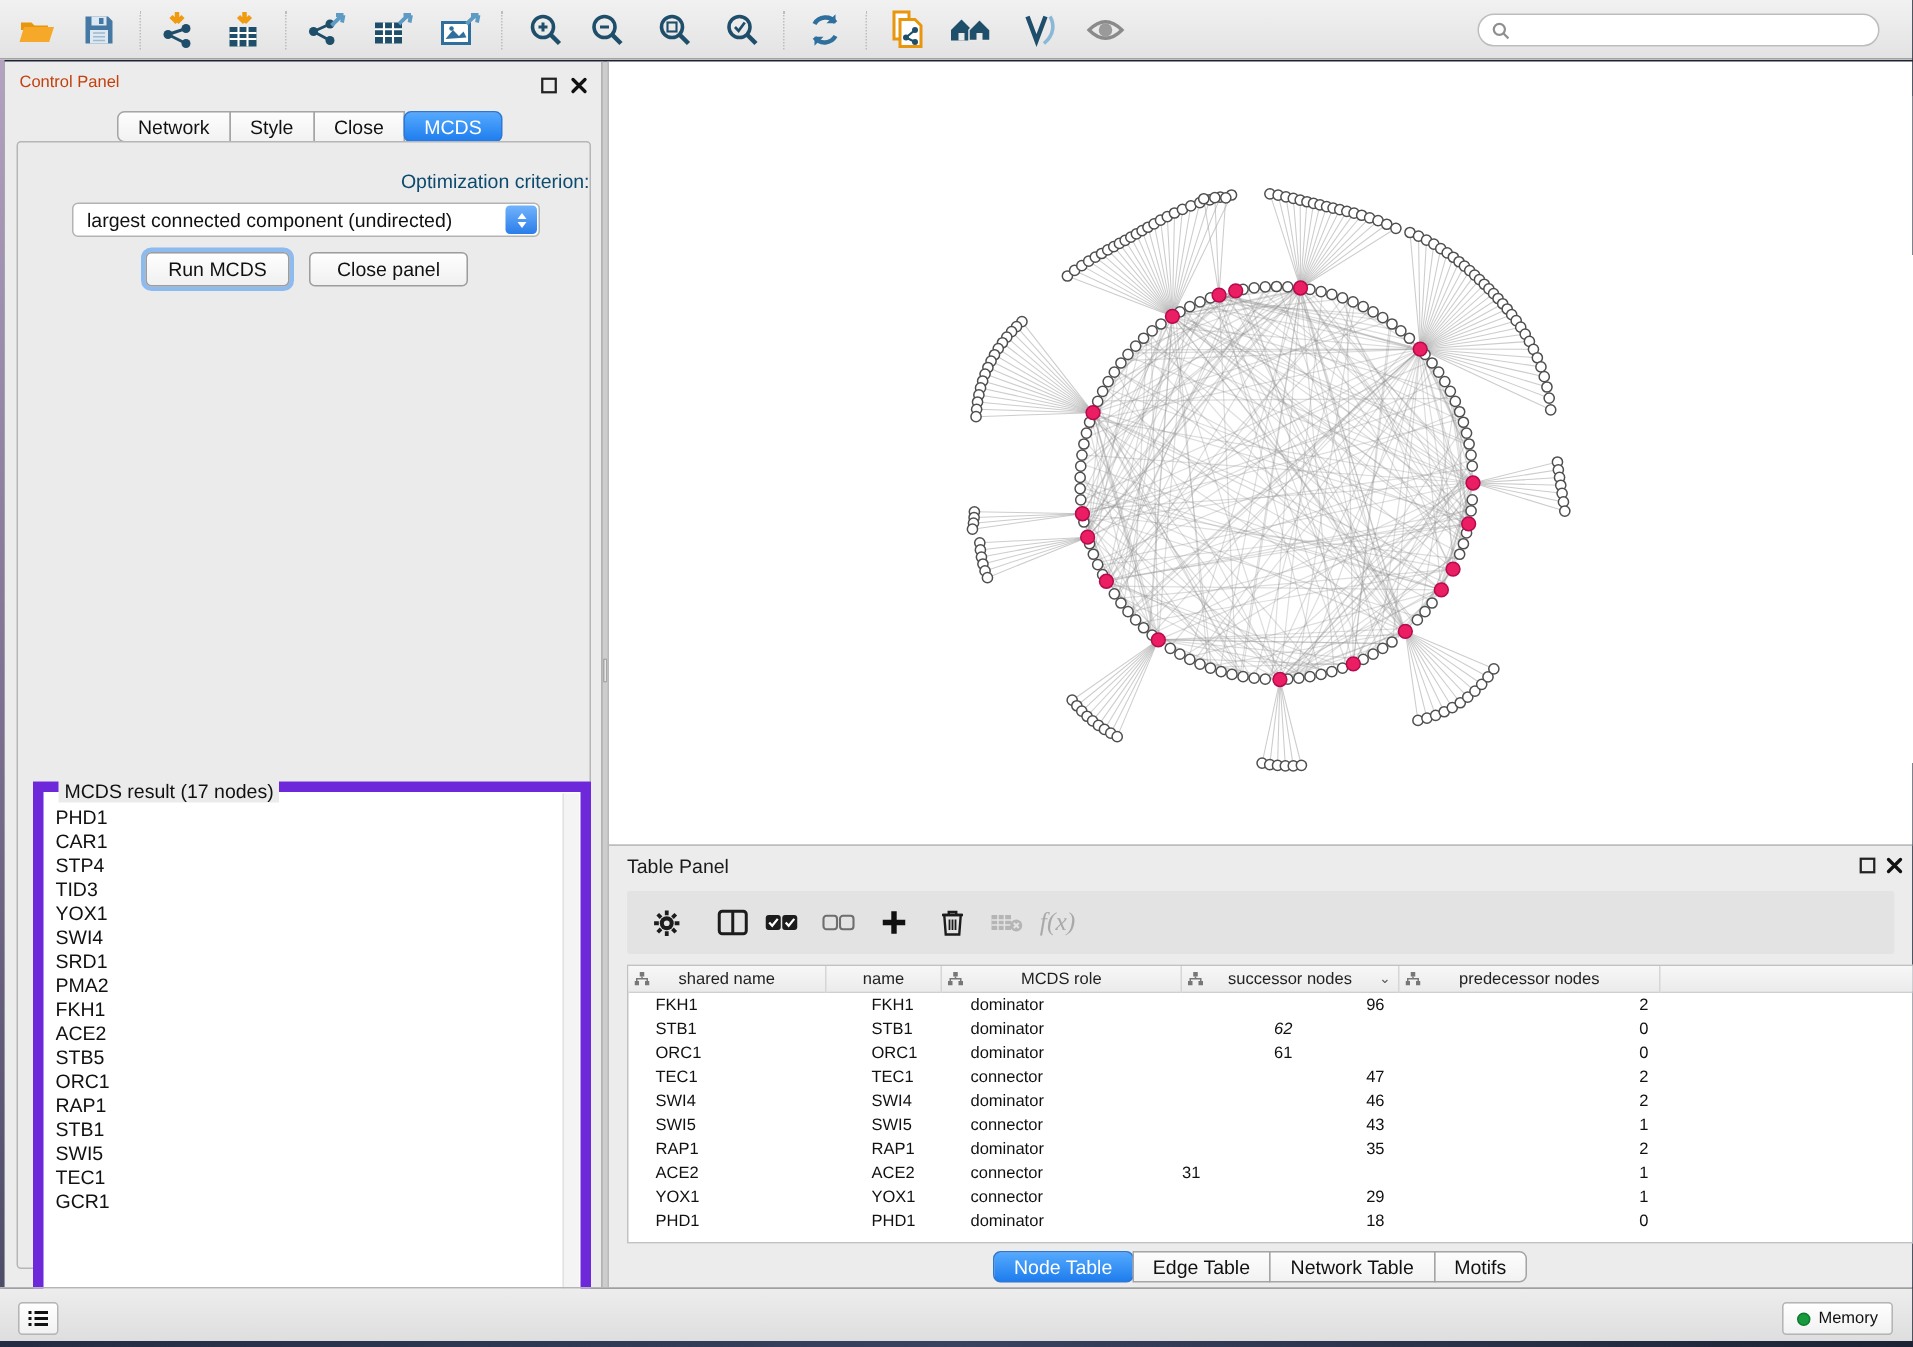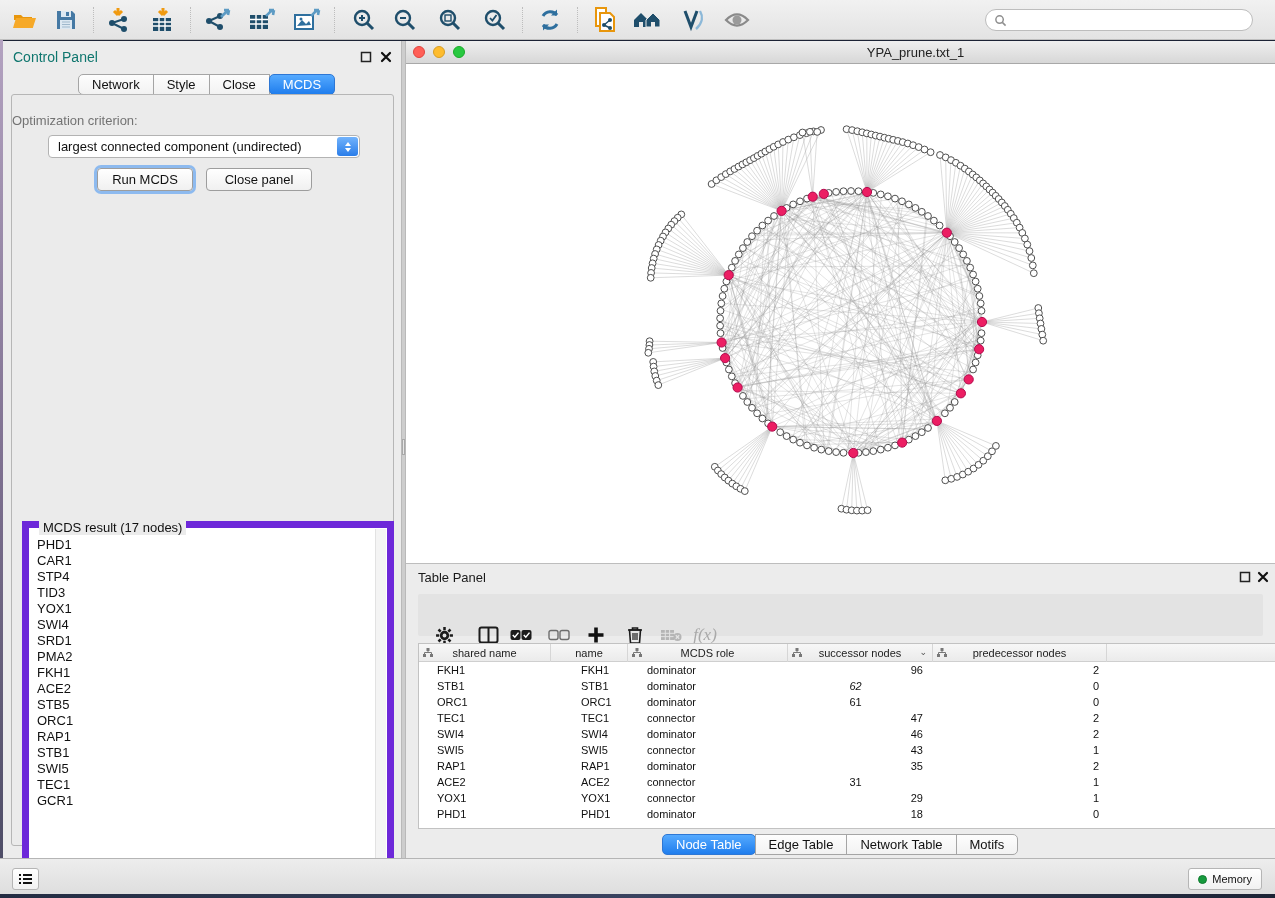--- a/index.html
+++ b/index.html
@@ -16,32 +16,32 @@
   #search-box { position:absolute; right:22px; top:9px; width:268px; height:22px; background:#fff;
     border:1px solid #bdbdbd; border-radius:12px; display:flex; align-items:center; padding-left:8px; }
   #search-box input { border:none; outline:none; flex:1; font-size:12px; background:transparent; }
 
   
   #wall-left { left:0; top:40px; width:3px; height:854px; background:linear-gradient(#b3a2c0,#7e7090,#4a4a63); }
   #wall-bottom { left:0; top:894px; width:1275px; height:4px; background:linear-gradient(90deg,#232c42,#3a4360,#1c2335); }
 
   
   #control-panel { left:3px; top:41px; width:398px; height:817px; background:#ececec; }
-  #cp-title { position:absolute; left:10px; top:8px; font-size:14px; color:#0f766e; }
+  #cp-title { position:absolute; left:10px; top:8px; font-size:11px; color:#c2410c; }
   .mini-ic { position:absolute; top:10px; width:12px; height:12px; }
   .tabs { position:absolute; display:flex; }
   #cp-tabs { left:75px; top:33px; }
   .tab { height:21px; padding:0 13px; font-size:13px; color:#111; background:linear-gradient(#fdfdfd,#f2f2f2);
     border:1px solid #a5a5a5; margin-left:-1px; display:flex; align-items:center; cursor:default; }
   .tab:first-child { border-radius:5px 0 0 5px; margin-left:0; }
   .tab:last-child { border-radius:0 5px 5px 0; }
   .tab.sel { background:linear-gradient(#55aaff,#1f7ded); color:#fff; border-color:#2e77d4; border-radius:5px; }
   #cp-box { position:absolute; left:8px; top:53px; width:383px; height:752px;
     background:#ebebeb; border:1px solid #b6b6b6; border-radius:3px; }
-  #opt-label { position:absolute; left:0; right:0; top:18px; text-align:left; font-size:13px; color:#737373; }
+  #opt-label { position:absolute; left:0; right:0; top:18px; text-align:right; font-size:13px; color:#0c4a6e; }
   #opt-select { position:absolute; left:36px; top:40px; width:312px; height:23px; background:#fff;
     border:1px solid #b3b3b3; border-radius:4px; font-size:13px; color:#111;
     display:flex; align-items:center; padding-left:9px; }
   #opt-stepper { position:absolute; right:1px; top:1px; width:21px; height:19px; border-radius:3px;
     background:linear-gradient(#72b3fc,#2a7de9); display:flex; flex-direction:column; align-items:center; justify-content:center; gap:2px; }
   .tri-up { width:0; height:0; border-left:3.5px solid transparent; border-right:3.5px solid transparent; border-bottom:4px solid #fff; }
   .tri-dn { width:0; height:0; border-left:3.5px solid transparent; border-right:3.5px solid transparent; border-top:4px solid #fff; }
   .cp-btn { position:absolute; top:73px; height:23px; background:linear-gradient(#ffffff,#f0f0f0);
     border:1px solid #9d9d9d; border-radius:4px; font-size:13px; color:#111; font-family:inherit; }
   #run-btn { left:85px; width:96px; box-shadow:0 0 0 3px rgba(110,170,240,.75); }
@@ -67,21 +67,21 @@
   .chord { stroke:#8f8f8f; stroke-opacity:.30; stroke-width:.8; }
   .fanedge { stroke:#a3a3a3; stroke-opacity:.55; stroke-width:.7; }
   .wnode { fill:#fff; stroke:#4f4f4f; stroke-width:1; }
   .hnode { fill:#ec1e63; stroke:#b40a4e; stroke-width:1; }
 
   
   #table-panel { left:406px; top:563px; width:869px; height:295px; background:#ececec; border-top:1px solid #bdbdbd; }
   #tp-title { position:absolute; left:12px; top:6px; font-size:13px; color:#1a1a1a; }
   #tp-toolbar { position:absolute; left:12px; top:30px; width:845px; height:42px; background:#e3e3e3; border-radius:2px; }
   .tp-ic { position:absolute; top:6px; width:30px; height:30px; border:none; background:transparent;
-    display:flex; align-items:center; justify-content:center;margin-top:20px; }
+    display:flex; align-items:center; justify-content:center; }
   #fx-ic { font-family:"Liberation Serif", serif; font-style:italic; font-size:17px; color:#a9a9a9; }
   #tp-table { position:absolute; left:12px; top:79px; width:986px; height:186px; background:#fff; border:1px solid #c2c2c2; }
   #tp-header { position:absolute; left:0; top:0; right:13px; height:18px; display:flex;
     background:linear-gradient(#f7f7f7,#ebebeb); border-bottom:1px solid #cfcfcf; }
   .hcell { height:18px; border-right:1px solid #d6d6d6; display:flex; align-items:center; justify-content:center;
     gap:4px; font-size:11px; color:#222; position:relative; }
   .hcell .treeic { position:absolute; left:4px; top:4px; }
   .chev { font-size:9px; color:#555; position:absolute; right:5px; top:3px; }
   #tp-rows { position:absolute; left:0; top:18px; right:13px; bottom:0; font-size:11px; color:#111; }
   .trow { display:flex; height:16px; align-items:center; }
@@ -292,26 +292,20 @@
       <div id="result-scroll"></div>
     </div>
   </div>
 </div>
 
 <div id="v-divider" class="abs">
   <div id="v-handle"></div>
 </div>
 
 <div id="net-window" class="abs">
-  <div id="net-titlebar">
-    <div class="light" style="left:7px;  background:#ff5f57; border:1px solid #e0443e;"></div>
-    <div class="light" style="left:27px; background:#febc2e; border:1px solid #d89e24;"></div>
-    <div class="light" style="left:47px; background:#28c840; border:1px solid #1aab29;"></div>
-    <div id="net-title">YPA_prune.txt_1</div>
-  </div>
   <div id="net-canvas">
     <svg id="graph-svg" width="869" height="499" viewBox="0 0 869 499">
         <line x1="322.7" y1="211.1" x2="453.0" y2="388.8" class="chord"></line>
         <line x1="322.7" y1="211.1" x2="423.4" y2="387.2" class="chord"></line>
         <line x1="322.7" y1="211.1" x2="367.1" y2="363.3" class="chord"></line>
         <line x1="322.7" y1="211.1" x2="561.7" y2="317.5" class="chord"></line>
         <line x1="322.7" y1="211.1" x2="416.6" y2="130.1" class="chord"></line>
         <line x1="322.7" y1="211.1" x2="519.7" y2="150.4" class="chord"></line>
         <line x1="322.7" y1="211.1" x2="557.7" y2="324.8" class="chord"></line>
         <line x1="322.7" y1="211.1" x2="418.6" y2="129.7" class="chord"></line>
@@ -1125,21 +1119,21 @@
           <div class="tcell" style="width: 132px; padding-left: 18px;">RAP1</div>
           <div class="tcell" style="width: 77px; padding-left: 30px;">RAP1</div>
           <div class="tcell" style="width: 160px; padding-left: 19px;">dominator</div>
           <div class="tcell" style="width: 145px; padding-right: 10px; text-align: right;">35</div>
           <div class="tcell" style="width: 174px; padding-right: 8px; text-align: right;">2</div>
         </div>
         <div class="trow">
           <div class="tcell" style="width: 132px; padding-left: 18px;">ACE2</div>
           <div class="tcell" style="width: 77px; padding-left: 30px;">ACE2</div>
           <div class="tcell" style="width: 160px; padding-left: 19px;">connector</div>
-          <div class="tcell" style="width: 145px; padding-right: 10px; text-align: center;">31</div>
+          <div class="tcell" style="width: 145px; padding-right: 10px; text-align: left;">31</div>
           <div class="tcell" style="width: 174px; padding-right: 8px; text-align: right;">1</div>
         </div>
         <div class="trow">
           <div class="tcell" style="width: 132px; padding-left: 18px;">YOX1</div>
           <div class="tcell" style="width: 77px; padding-left: 30px;">YOX1</div>
           <div class="tcell" style="width: 160px; padding-left: 19px;">connector</div>
           <div class="tcell" style="width: 145px; padding-right: 10px; text-align: right;">29</div>
           <div class="tcell" style="width: 174px; padding-right: 8px; text-align: right;">1</div>
         </div>
         <div class="trow">

